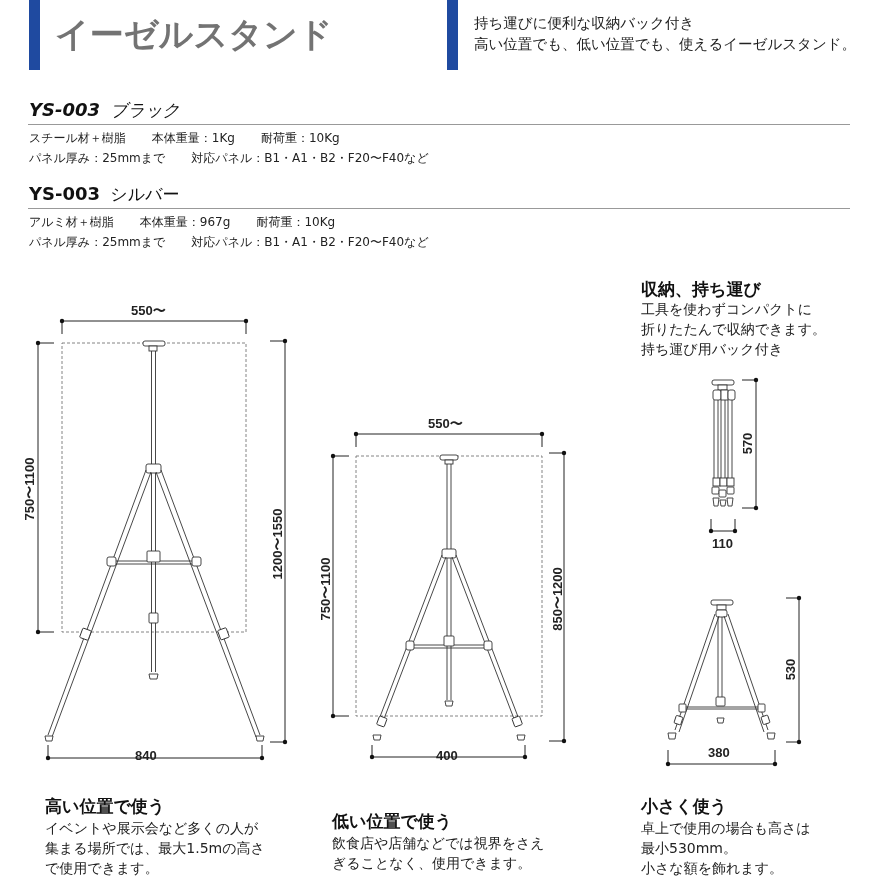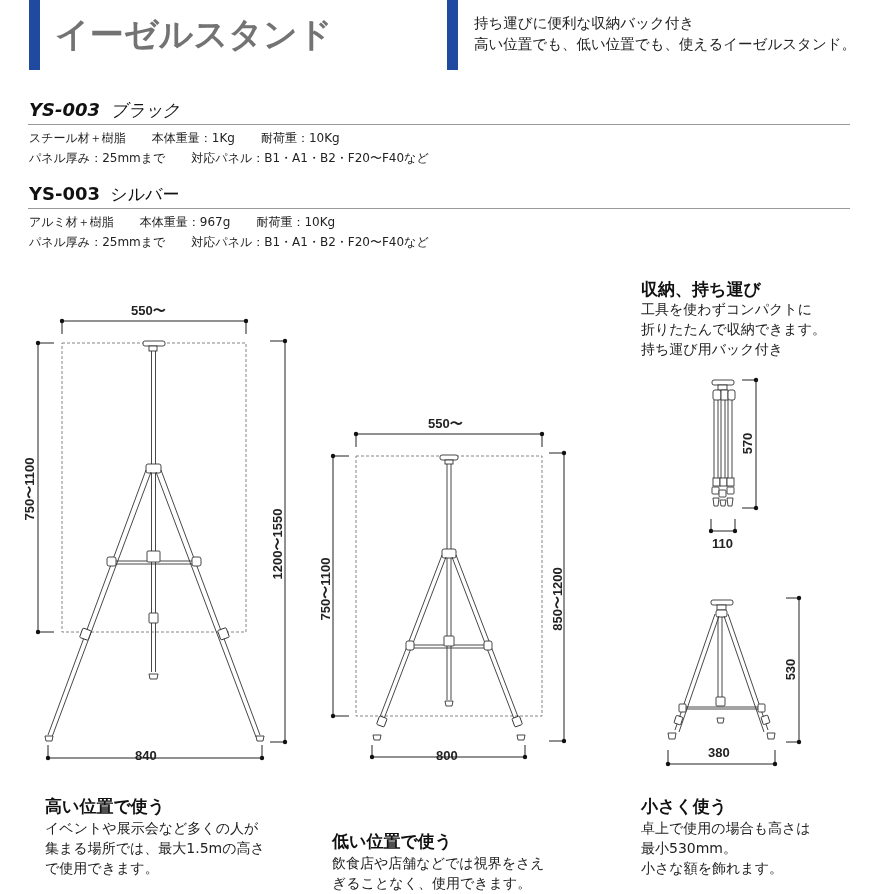--- a/index.html
+++ b/index.html
@@ -176,21 +176,21 @@
     <rect x="378" y="717" width="8" height="9" rx="1" transform="rotate(20 382 721)"></rect>
     <rect x="513" y="717" width="8" height="9" rx="1" transform="rotate(-20 517 721)"></rect>
     <path d="M445 701 h8 l-1 5 h-6 z"></path>
     <path d="M373 735 h8 l-1 5 h-6 z"></path>
     <path d="M517 735 h8 l-1 5 h-6 z"></path>
   </g>
 </svg>
 <div class="abs dim" style="left:428px; top:415px;">550〜</div>
 <div class="abs dim dim-v" style="left:286px; top:580px; width:80px; text-align:center;">750〜1100</div>
 <div class="abs dim dim-v" style="left:513px; top:590px; width:90px; text-align:center;">850〜1200</div>
-<div class="abs dim" style="left:436px; top:748px;">800</div>
+<div class="abs dim" style="left:436px; top:748px;">400</div>
 
 <div class="abs heading" style="left:641px; top:278px;">収納、持ち運び</div>
 <div class="abs desc" style="left:641px; top:299px;">
   <div>工具を使わずコンパクトに</div>
   <div>折りたたんで収納できます。</div>
   <div>持ち運び用バック付き</div>
 </div>
 <svg width="894" height="894" style="left:0; top:0;" viewBox="0 0 894 894">
   <g stroke="#222" stroke-width="1" fill="none">
     <line x1="756" y1="380" x2="756" y2="508"></line>
@@ -273,21 +273,21 @@
 <div class="abs dim" style="left:708px; top:745px;">380</div>
 
 <div class="abs" style="left:45px; top:795px;">
   <div class="heading">高い位置で使う</div>
   <div class="desc">
     <div>イベントや展示会など多くの人が</div>
     <div>集まる場所では、最大1.5mの高さ</div>
     <div>で使用できます。</div>
   </div>
 </div>
-<div class="abs" style="left:332px; top:830px;">
+<div class="abs" style="left:332px; top:810px;">
   <div class="heading">低い位置で使う</div>
   <div class="desc">
     <div>飲食店や店舗などでは視界をさえ</div>
     <div>ぎることなく、使用できます。</div>
   </div>
 </div>
 <div class="abs" style="left:641px; top:795px;">
   <div class="heading">小さく使う</div>
   <div class="desc">
     <div>卓上で使用の場合も高さは</div>

